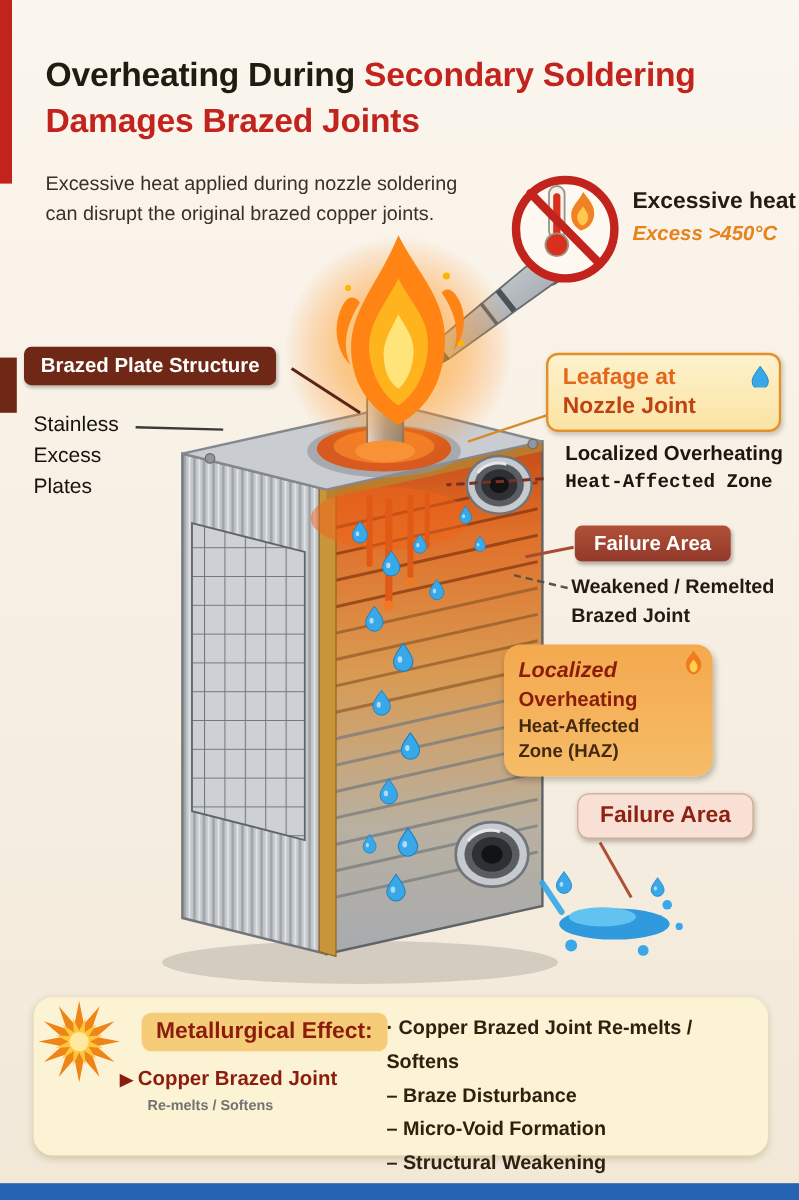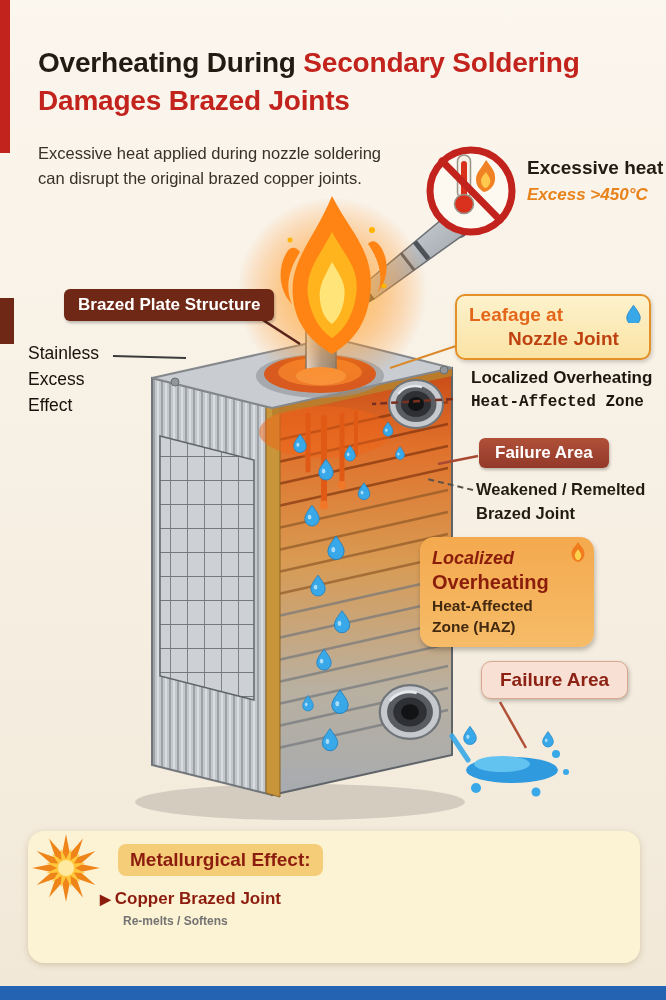--- a/index.html
+++ b/index.html
@@ -10,36 +10,36 @@
   #scene{position:absolute;left:0;top:0;z-index:1;}
   .strip-top-red{left:0;top:0;width:10px;height:153px;background:#c2231c;z-index:2;}
   .strip-maroon{left:0;top:298px;width:14px;height:46px;background:#6f2816;z-index:2;}
   .bar-bottom-blue{left:0;top:986px;width:666px;height:14px;background:#2363b2;z-index:2;}
   .title{left:38px;top:44px;width:580px;font-size:28px;font-weight:800;line-height:38px;color:#221b12;letter-spacing:-0.2px;}
   .title .red{color:#c2231c;}
   .subtitle{left:38px;top:141px;width:400px;font-size:16.5px;line-height:25px;color:#3a3126;}
   .heat-label{left:527px;top:157px;font-size:19px;font-weight:800;color:#241c12;}
   .heat-value{left:527px;top:185px;font-size:17px;font-weight:700;font-style:italic;color:#e8821a;}
   .badge-brazed{left:20px;top:289px;background:#6f2816;color:#fff;font-size:17px;font-weight:800;
-                padding:6px 14px;border-radius:6px;box-shadow:1px 2px 3px rgba(0,0,0,.25);margin-left:44px;}
+                padding:6px 14px;border-radius:6px;box-shadow:1px 2px 3px rgba(0,0,0,.25);}
   .stainless{left:28px;top:340px;font-size:17.5px;line-height:26px;color:#17120c;font-weight:500;}
   .badge-leafage{left:455px;top:294px;width:168px;background:linear-gradient(180deg,#fdf2cc,#fbe3a4);
                  border:2px solid #e39026;border-radius:10px;padding:7px 12px;box-shadow:1px 2px 4px rgba(0,0,0,.2);}
   .badge-leafage .l1{font-size:19px;font-weight:800;color:#e4661a;line-height:24px;}
-  .badge-leafage .l2{font-size:19px;font-weight:800;color:#bf4310;line-height:24px;margin-left:39px;}
+  .badge-leafage .l2{font-size:19px;font-weight:800;color:#bf4310;line-height:24px;}
   .badge-leafage .drop{position:absolute;right:8px;top:8px;}
   .loc1{left:471px;top:368px;font-size:17px;font-weight:700;color:#1e160e;}
   .loc2{left:471px;top:393px;font-size:16px;font-weight:700;color:#1e160e;font-family:Liberation Mono, monospace;}
   .badge-failure1{left:479px;top:438px;background:linear-gradient(180deg,#b05038,#93392a);color:#fff;
                   font-size:17px;font-weight:800;padding:5px 16px;border-radius:6px;box-shadow:1px 2px 3px rgba(0,0,0,.25);}
   .weakened{left:476px;top:477px;font-size:16.5px;font-weight:600;line-height:24px;color:#231b12;}
   .badge-haz{left:420px;top:537px;width:150px;background:linear-gradient(180deg,#f4a94e,#f6bc68);
              border-radius:14px;padding:10px 12px;box-shadow:1px 3px 5px rgba(0,0,0,.25);}
   .badge-haz .h1{font-size:18px;font-weight:800;color:#8a1c0c;line-height:23px;font-style:italic;}
-  .badge-haz .h2{font-size:20px;font-weight:800;color:#8a1c0c;line-height:25px;}
+  .badge-haz .h2{font-size:17px;font-weight:800;color:#8a1c0c;line-height:25px;}
   .badge-haz .h3{font-size:15.5px;font-weight:700;color:#43290f;line-height:21px;}
   .badge-haz .flame{position:absolute;right:6px;top:4px;}
   .badge-failure2{left:481px;top:661px;background:#f9e0d4;border:1.5px solid #d8a890;color:#8c2214;
                   font-size:19px;font-weight:800;padding:7px 18px;border-radius:10px;box-shadow:1px 2px 4px rgba(0,0,0,.25);}
   .footer-panel{left:28px;top:831px;width:612px;height:132px;background:#fcf2d4;border-radius:16px;
                 box-shadow:0 2px 6px rgba(150,120,60,.3);}
   .footer-panel .heading{position:absolute;left:90px;top:13px;background:#f5cd78;border-radius:8px;
                 padding:5px 12px;font-size:19px;font-weight:800;color:#8c1c0e;text-align:center;}
   .footer-panel .left1{position:absolute;left:72px;top:58px;font-size:17px;font-weight:800;color:#8c1c0e;}
   .footer-panel .left1 .marker{color:#8c1c0e;font-size:14px;margin-right:4px;}
@@ -250,21 +250,21 @@
   </div>
 
   <div class="abs heat-label">Excessive heat</div>
   <div class="abs heat-value">Excess &gt;450°C</div>
 
   <div class="abs badge-brazed">Brazed Plate Structure</div>
 
   <div class="abs stainless">
     <div>Stainless</div>
     <div>Excess</div>
-    <div>Effect</div>
+    <div>Plates</div>
   </div>
 
   <div class="abs badge-leafage">
     <div class="l1">Leafage at</div>
     <div class="l2">Nozzle Joint</div>
     <span class="drop">
       <svg width="15" height="19" viewBox="-10 -12 20 24">
           <path d="M0,-11 C5,-4 9,1 9,6 A9,9 0 1 1 -9,6 C-9,1 -5,-4 0,-11 Z" fill="#38a8e8" stroke="#1d7fc0"></path>
         </svg>
     </span>
@@ -294,20 +294,26 @@
   </div>
 
   <div class="abs badge-failure2">Failure Area</div>
 
   <div class="abs footer-panel">
     <div class="heading">Metallurgical Effect:</div>
     <div class="left1">
       <span class="marker">▶</span><span>Copper Brazed Joint</span>
     </div>
     <div class="left2">Re-melts / Softens</div>
+    <div class="list">
+      <div class="item first">· Copper Brazed Joint Re-melts / Softens</div>
+      <div class="item">– Braze Disturbance</div>
+      <div class="item">– Micro-Void Formation</div>
+      <div class="item">– Structural Weakening</div>
+    </div>
   </div>
 
   <svg class="starburst" width="88" height="88" viewBox="-44 -44 88 88">
     <polygon points="34,0 14.5,3.9 29.4,17 10.6,10.6 17,29.4 3.9,14.5 0,34 -3.9,14.5 -17,29.4 -10.6,10.6 -29.4,17 -14.5,3.9 -34,0 -14.5,-3.9 -29.4,-17 -10.6,-10.6 -17,-29.4 -3.9,-14.5 0,-34 3.9,-14.5 17,-29.4 10.6,-10.6 29.4,-17 14.5,-3.9" fill="#ef8418"></polygon>
     <polygon transform="scale(.6) rotate(15)" points="34,0 14.5,3.9 29.4,17 10.6,10.6 17,29.4 3.9,14.5 0,34 -3.9,14.5 -17,29.4 -10.6,10.6 -29.4,17 -14.5,3.9 -34,0 -14.5,-3.9 -29.4,-17 -10.6,-10.6 -17,-29.4 -3.9,-14.5 0,-34 3.9,-14.5 17,-29.4 10.6,-10.6 29.4,-17 14.5,-3.9" fill="#ffc83c"></polygon>
     <circle r="8" fill="#ffe9a0"></circle>
   </svg>
 
 </div>
 

